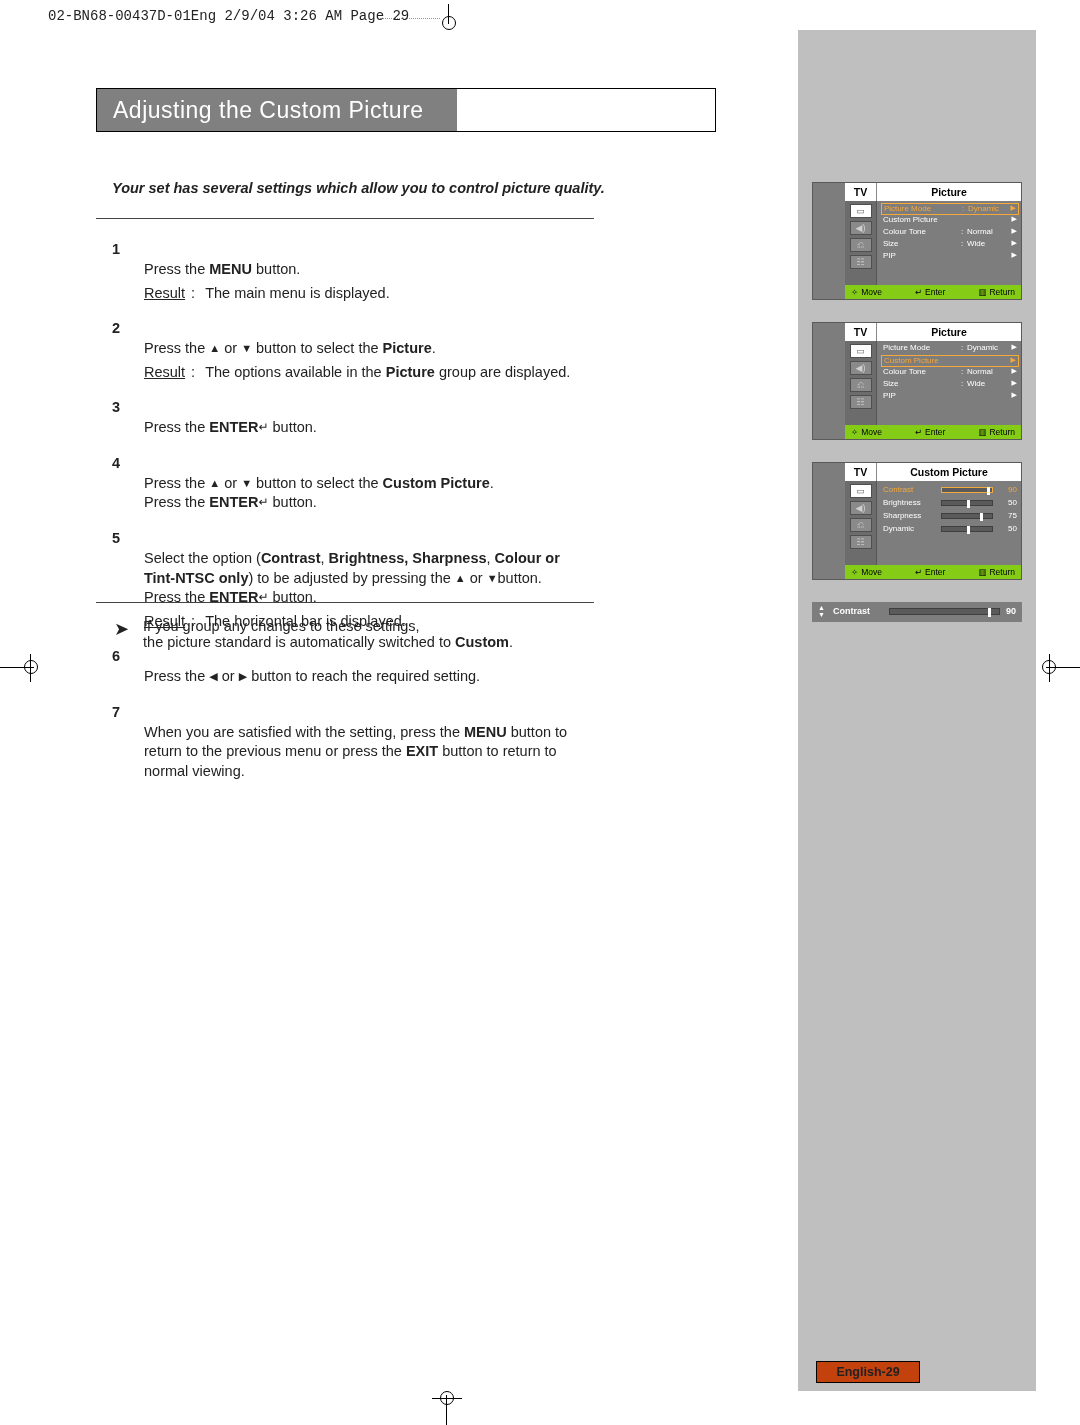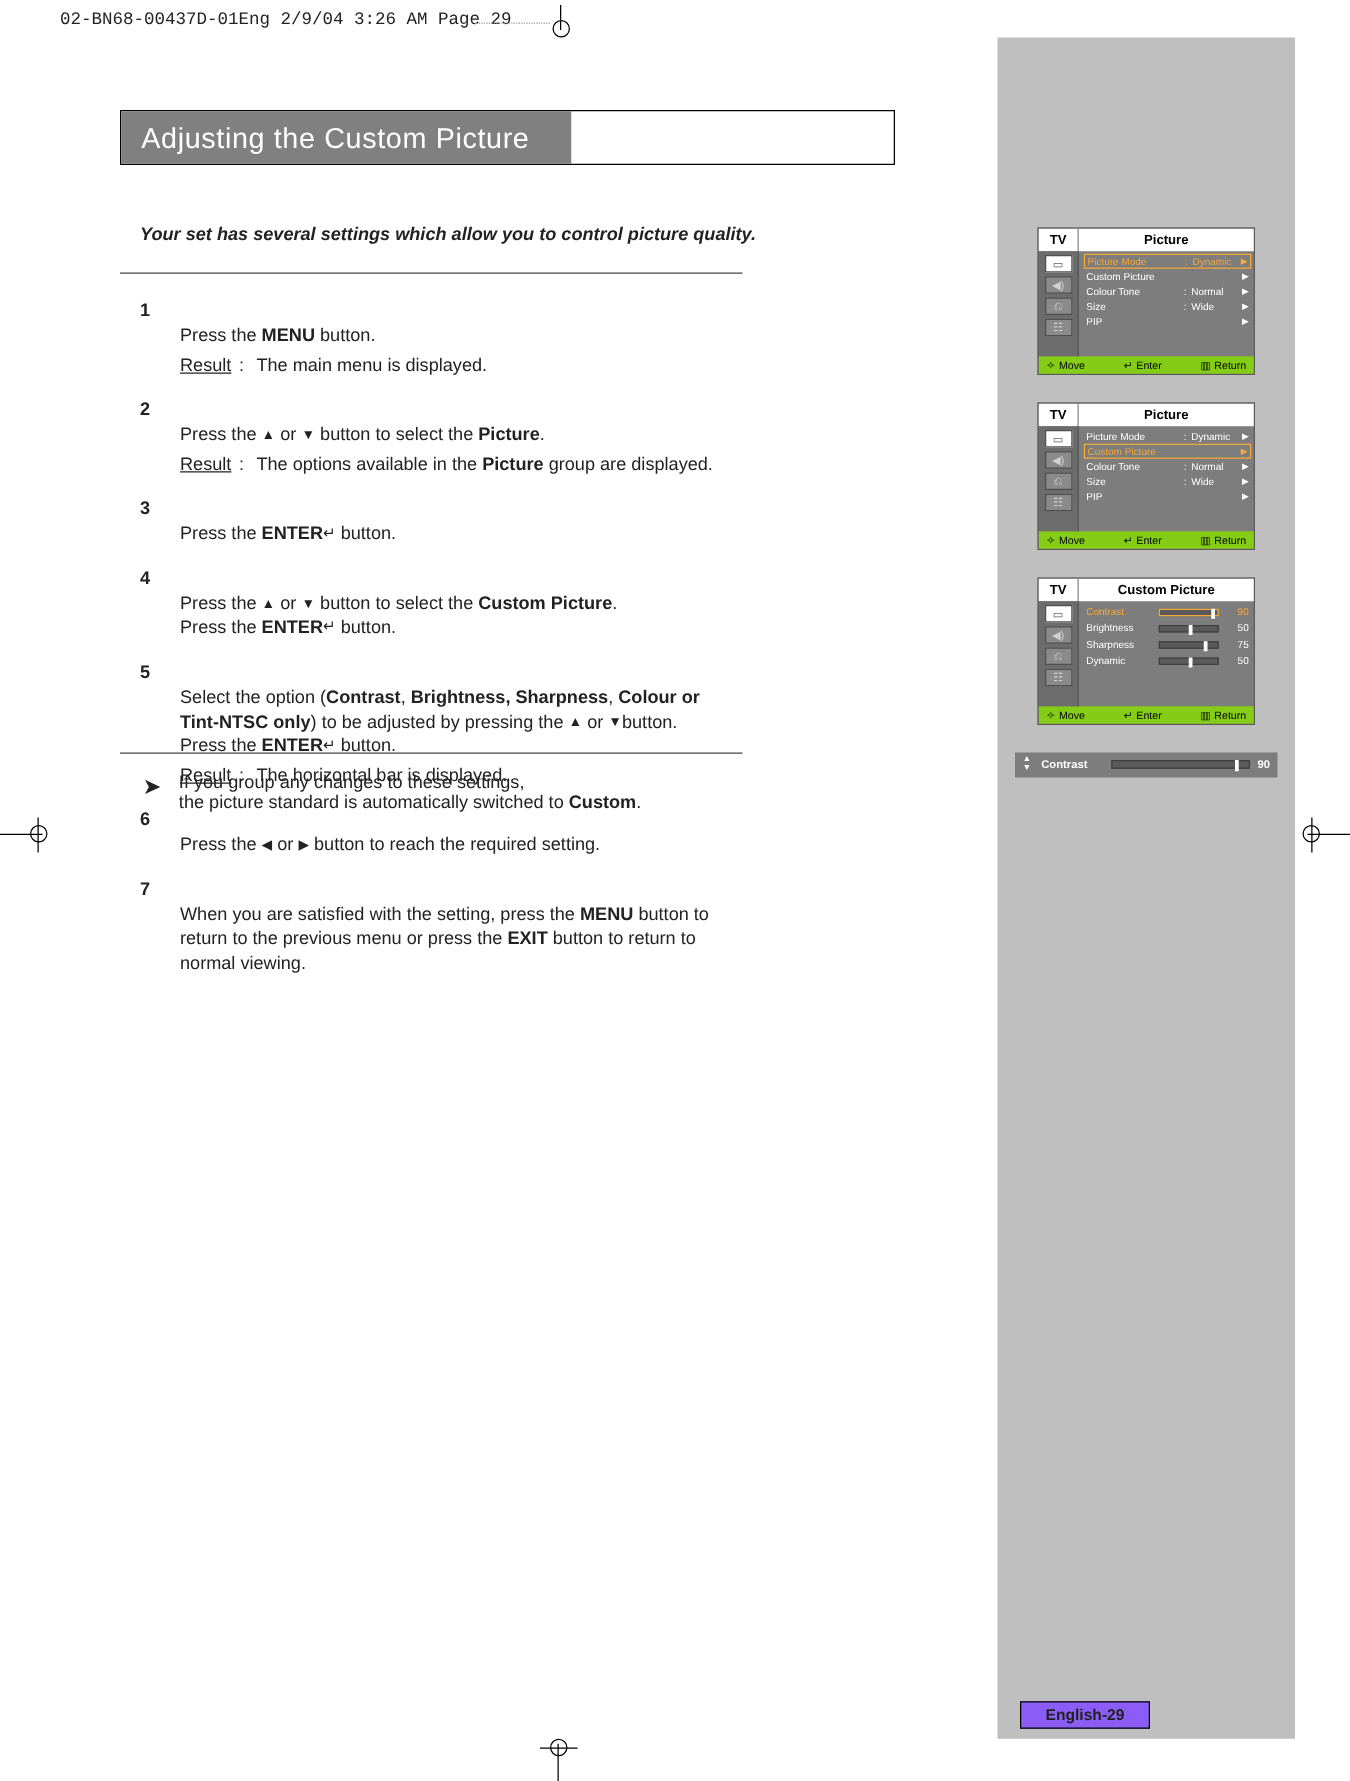--- a/index.html
+++ b/index.html
@@ -131,33 +131,34 @@
   .page-num-box {
     position:absolute;
     right: 116px;
     bottom: 8px;
     width: 104px;
     height: 22px;
     border:1px solid #000;
     display:flex;align-items:center;justify-content:center;
     font-weight:bold;
     font-size:12.5px;
-    background:#8b5cf6;
+    background:#c2410c;
     margin-top:45px;
   }
 
   
   .osd {
-    width: 174px;
+    width: 210px;
     margin: 0 auto 22px auto;
     background:#7d7d7d;
     color:#fff;
     font-size:9px;
     border:1px solid #5a5a5a;
     position:relative;
+    padding-left:32px;
   }
   .osd-head {
     display:flex;
     background:#fff;
     color:#000;
     font-weight:bold;
     font-size:10.5px;
   }
   .osd-head .tv { width:32px; text-align:center; padding:3px 0; border-right:1px solid #888;}
   .osd-head .title { flex:1; text-align:center; padding:3px 0;}
@@ -171,21 +172,21 @@
   }
   .osd-icons .ic {
     width:22px;height:14px;
     background:#8a8a8a;
     border:1px solid #4f4f4f;
     display:flex;align-items:center;justify-content:center;
     font-size:9px; color:#d0d0d0;
   }
   .osd-icons .ic.sel { background:#fff; color:#666;}
   .osd-list { flex:1; padding:2px 4px 2px 6px;}
-  .osd-row { display:flex; align-items:center; height:12px; font-size:8px;}
+  .osd-row { display:flex; height:12px; font-size:8px;}
   .osd-row.hl { color:#f7a83a; border:1px solid #f7a83a; margin:0 -2px; padding:0 2px;}
   .osd-row .lbl { flex:0 0 78px;}
   .osd-row .colon { flex:0 0 6px;}
   .osd-row .val { flex:1;}
   .osd-row .arr { font-size:7px;}
   .osd-foot {
     background:#84cc16;
     color:#000;
     font-size:8.5px;
     display:flex;

